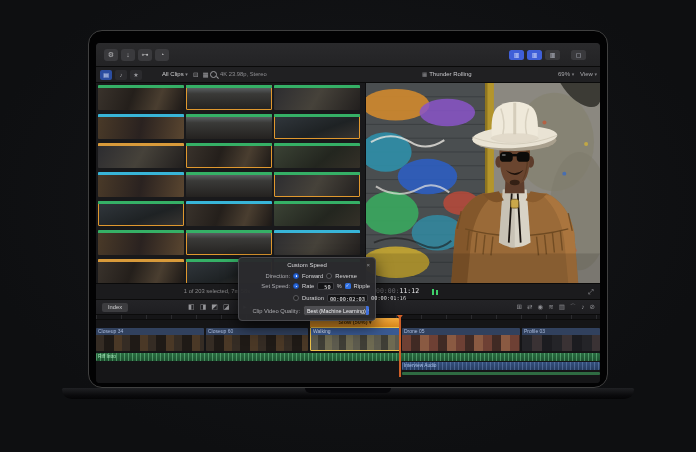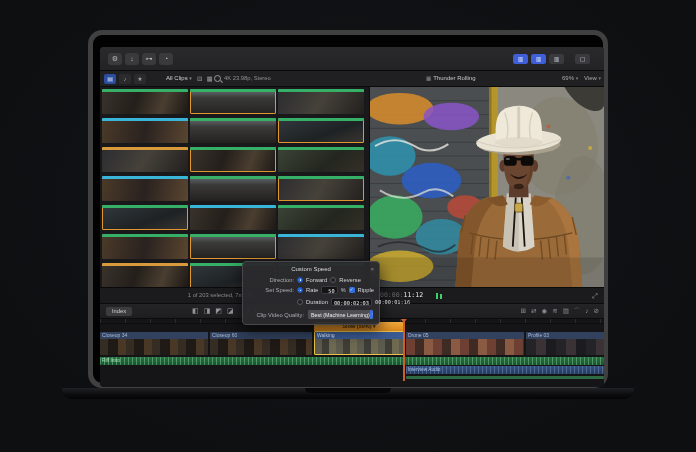--- a/index.html
+++ b/index.html
@@ -1,20 +1,20 @@
 <!DOCTYPE html>
 <html><head>
 <meta charset="utf-8">
 <style>
   html,body{margin:0;padding:0;width:696px;height:452px;overflow:hidden;
     background:radial-gradient(ellipse at 50% 45%, #16171a 0%, #0e0f11 75%);
     font-family:"Liberation Sans", sans-serif;-webkit-font-smoothing:antialiased;}
   
   .laptop-screen{position:absolute;left:88px;top:30px;width:520px;height:358px;
-    background:#020203;border-radius:14px;border:5px solid #404040;box-sizing:border-box;}
+    background:#020203;border-radius:14px;border:1px solid #404040;box-sizing:border-box;}
   .laptop-base{position:absolute;left:62px;top:388px;width:572px;height:11px;
     background:linear-gradient(180deg,#202124,#0b0b0d 65%,#050506);
     border-radius:2px 2px 12px 12px;}
   .base-notch{position:absolute;left:50%;transform:translateX(-50%);top:0;width:86px;height:5px;
     background:#07070a;border-radius:0 0 8px 8px;}
   
   .fcp{position:absolute;left:7px;top:12px;width:504px;height:340px;background:#1c1c1e;
     border-radius:4px;overflow:hidden;font-size:6px;color:#c8c8c8;}
   
   .titlebar{position:absolute;left:0;top:0;width:504px;height:24px;

